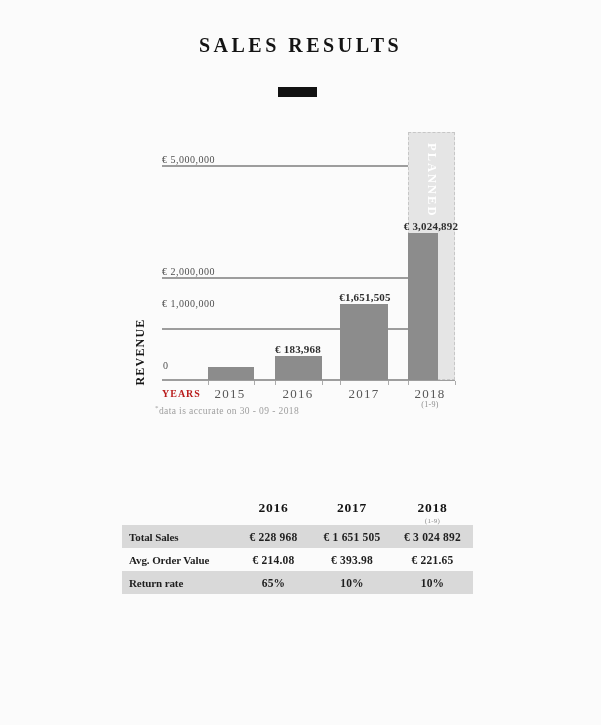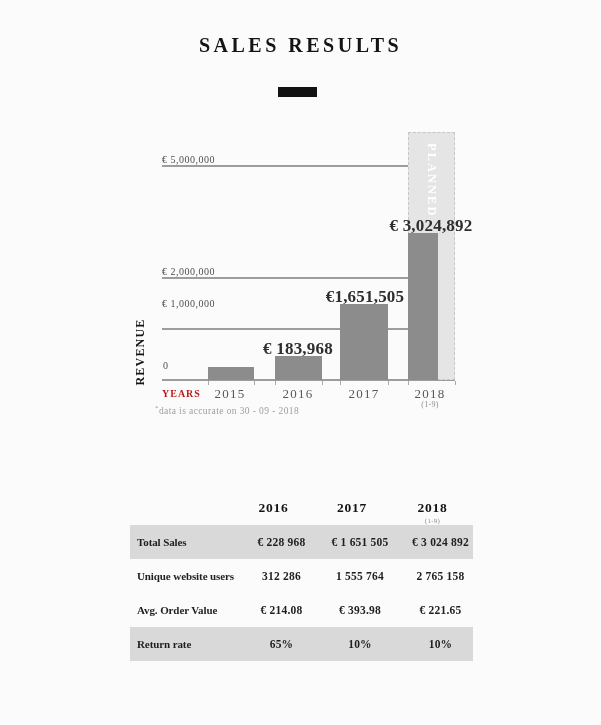--- a/index.html
+++ b/index.html
@@ -19,41 +19,41 @@
   .baseline{position:absolute;left:162px;width:293px;height:2px;background:#9d9d9d;}
   .tick{position:absolute;width:1px;height:4px;top:381px;background:#ababab;}
 
   .planned{position:absolute;background:#e5e5e5;border:1px dashed #c6c6c6;box-sizing:border-box;}
   .planned-text{position:absolute;top:10px;left:50%;transform:translateX(-50%);
       writing-mode:vertical-rl;text-orientation:mixed;color:#ffffff;font-weight:700;
       font-size:12.5px;letter-spacing:2px;white-space:nowrap;}
 
   .bar{position:absolute;background:#8c8c8c;}
   .bar-label{position:absolute;transform:translateX(-50%);white-space:nowrap;
-      font-size:17px;font-weight:700;color:#2e2e2e;letter-spacing:.2px;line-height:12px;text-align:center;}
+      font-size:11px;font-weight:700;color:#2e2e2e;letter-spacing:.2px;line-height:12px;text-align:center;}
   .bl-1{left:298px;top:343px}.bl-2{left:365px;top:291px}.bl-3{left:431px;top:220px}
 
   .ylabel{position:absolute;left:140px;top:352px;transform:translate(-50%,-50%) rotate(-90deg);
       font-size:12px;font-weight:700;letter-spacing:1.2px;color:#161616;white-space:nowrap;}
   .xlabel{position:absolute;left:162px;top:386px;font-size:10px;font-weight:700;
       letter-spacing:1px;color:#b91c1c;line-height:15px;}
   .xtick{position:absolute;top:386px;transform:translateX(-50%);font-size:13px;color:#585858;
       letter-spacing:1.3px;line-height:15px;}
   .xt-0{left:230px}.xt-1{left:298px}.xt-2{left:364px}.xt-3{left:430px}
   .xtick-sub{position:absolute;left:430px;top:400px;transform:translateX(-50%);
       font-size:8px;color:#8e8e8e;letter-spacing:.3px;}
   .footnote{position:absolute;left:155px;top:404px;font-size:9.5px;color:#9e9e9e;letter-spacing:.4px;}
   .footnote sup{font-size:7px;}
 
   
   .table{position:absolute;left:122px;top:501px;width:351px;}
   .t-head{display:grid;grid-template-columns:113px 77px 80px 81px;height:24px;}
   .th{text-align:center;font-size:13.5px;font-weight:700;color:#141414;letter-spacing:.8px;line-height:13px;}
   .th-sub{display:block;font-size:7px;font-weight:400;color:#8e8e8e;letter-spacing:.3px;margin-top:1px;}
-  .t-row{display:grid;grid-template-columns:113px 77px 80px 81px;height:34px;align-items:center;margin-left:8px;}
+  .t-row{display:grid;grid-template-columns:113px 77px 80px 81px;height:23px;align-items:center;}
   .t-row.alt{background:#d9d9d9;}
   .t-label{padding-left:7px;font-size:11px;font-weight:700;color:#1f1f1f;letter-spacing:-.1px;white-space:nowrap;}
   .t-val{text-align:center;font-size:11.5px;font-weight:700;color:#1f1f1f;letter-spacing:.2px;white-space:nowrap;}
 </style>
 </head>
 <body>
 
 <div class="page">
 
   <div class="title">SALES RESULTS</div>
@@ -110,26 +110,20 @@
       <div class="th"><span>2018</span><span class="th-sub">(1-9)</span></div>
     </div>
 
     <div class="t-row alt">
       <div class="t-label">Total Sales</div>
       <div class="t-val">€ 228 968</div>
       <div class="t-val">€ 1 651 505</div>
       <div class="t-val">€ 3 024 892</div>
     </div>
     <div class="t-row">
-      <div class="t-label">Unique website users</div>
-      <div class="t-val">312 286</div>
-      <div class="t-val">1 555 764</div>
-      <div class="t-val">2 765 158</div>
-    </div>
-    <div class="t-row">
       <div class="t-label">Avg. Order Value</div>
       <div class="t-val">€ 214.08</div>
       <div class="t-val">€ 393.98</div>
       <div class="t-val">€ 221.65</div>
     </div>
     <div class="t-row alt">
       <div class="t-label">Return rate</div>
       <div class="t-val">65%</div>
       <div class="t-val">10%</div>
       <div class="t-val">10%</div>

